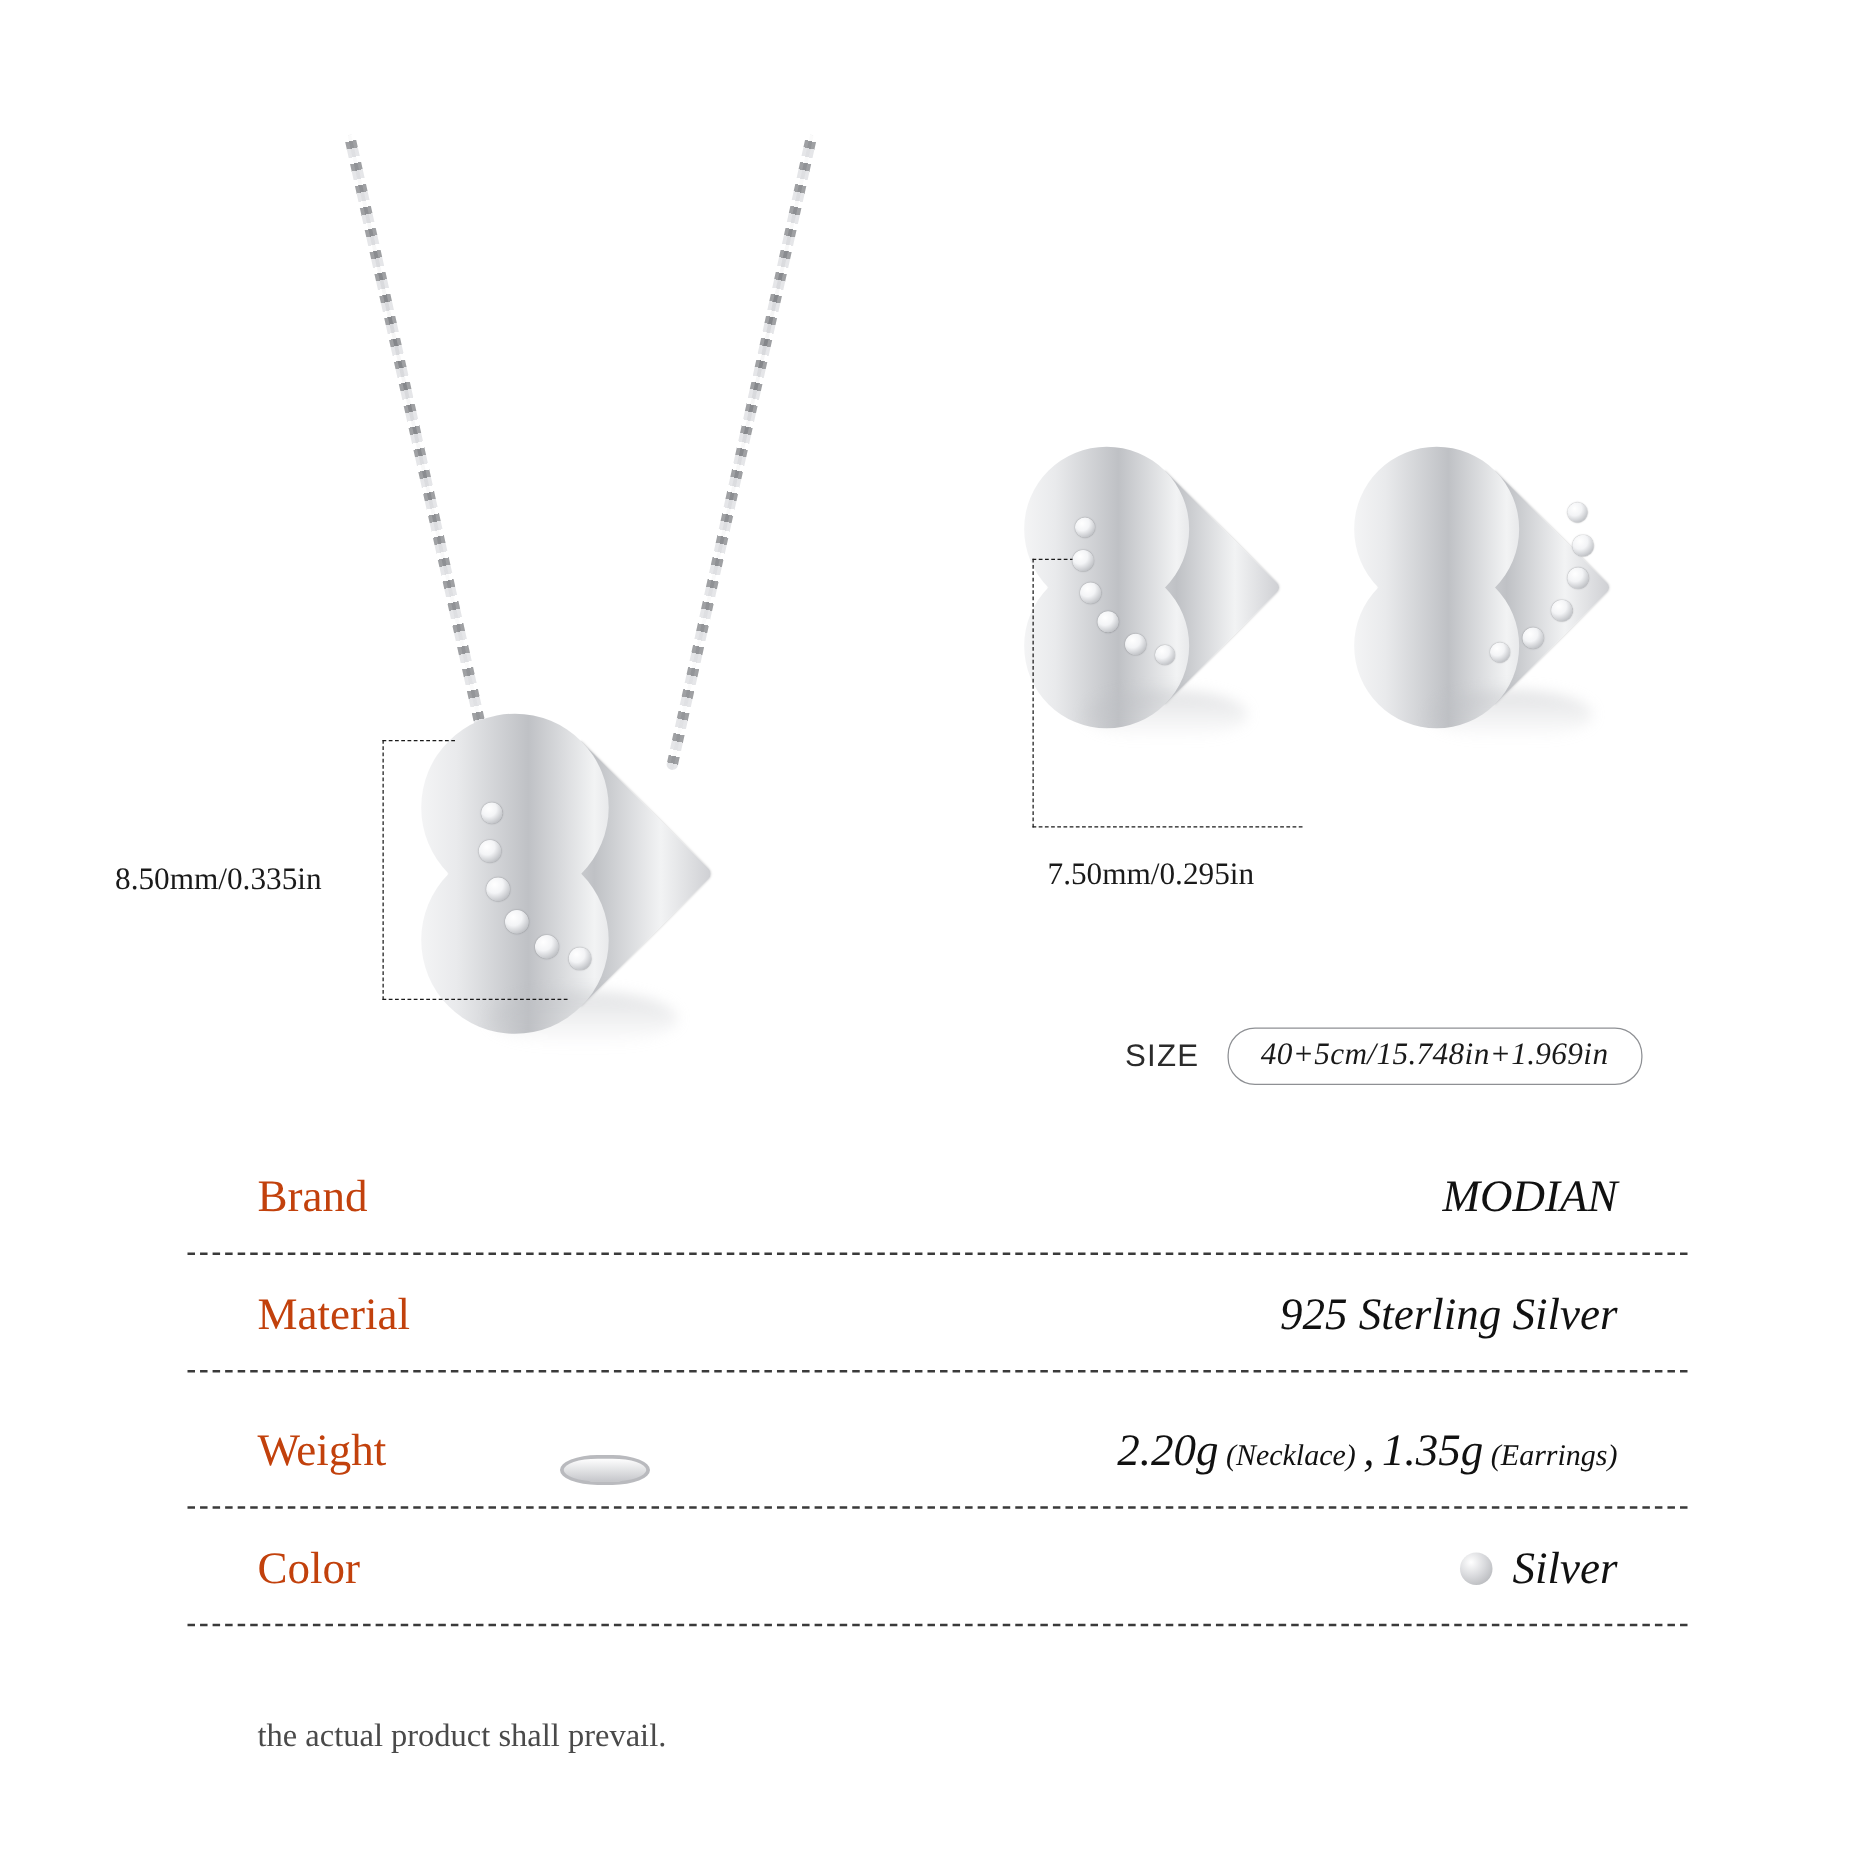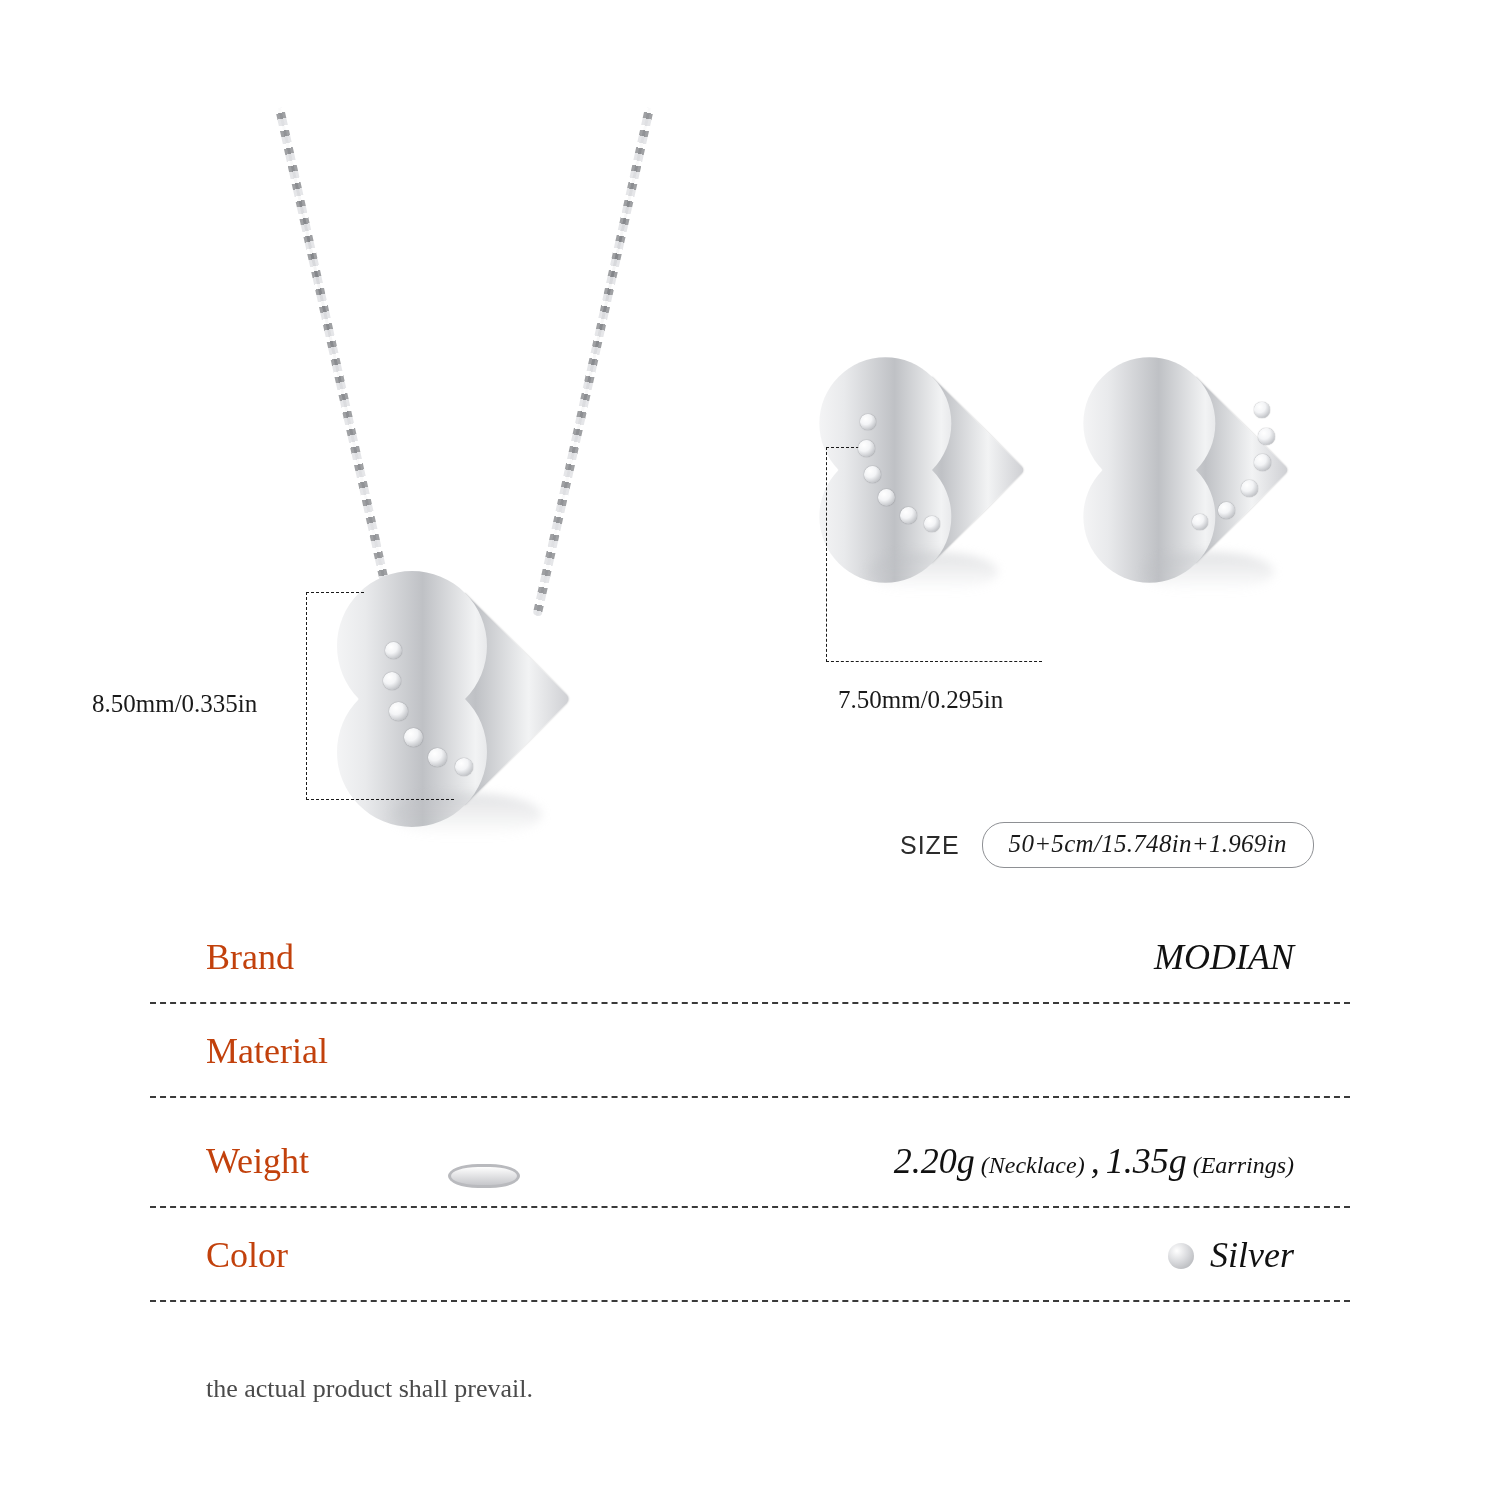--- a/index.html
+++ b/index.html
@@ -284,32 +284,33 @@
   <div class="dim-label" style="left:92px; top:678px;">8.50mm/0.335in</div>
 
   <div class="dim-line" style="left:826px; top:447px; height:215px;"></div>
   <div class="dim-tick" style="left:826px; top:447px; width:48px;"></div>
   <div class="dim-tick" style="left:826px; top:661px; width:216px;"></div>
   <div class="dim-label" style="left:838px; top:674px;">7.50mm/0.295in</div>
 </div>
 
 <div id="size-row">
   <span id="size-label">SIZE</span>
-  <span id="size-pill">50+5cm/15.748in+1.969in</span>
+  <span id="size-pill">40+5cm/15.748in+1.969in</span>
 </div>
 
 <div id="spec-table">
 
   <div class="spec-row">
     <span class="spec-key">Brand</span>
     <span class="spec-val">MODIAN</span>
   </div>
 
   <div class="spec-row">
     <span class="spec-key">Material</span>
+    <span class="spec-val">925 Sterling Silver</span>
   </div>
 
   <div class="spec-row">
     <span class="spec-key">Weight</span>
     <span class="spec-val">
       <span>2.20g</span>
       <span class="unit-note">(Necklace)</span>
       <span>,</span>
       <span>1.35g</span>
       <span class="unit-note">(Earrings)</span>

